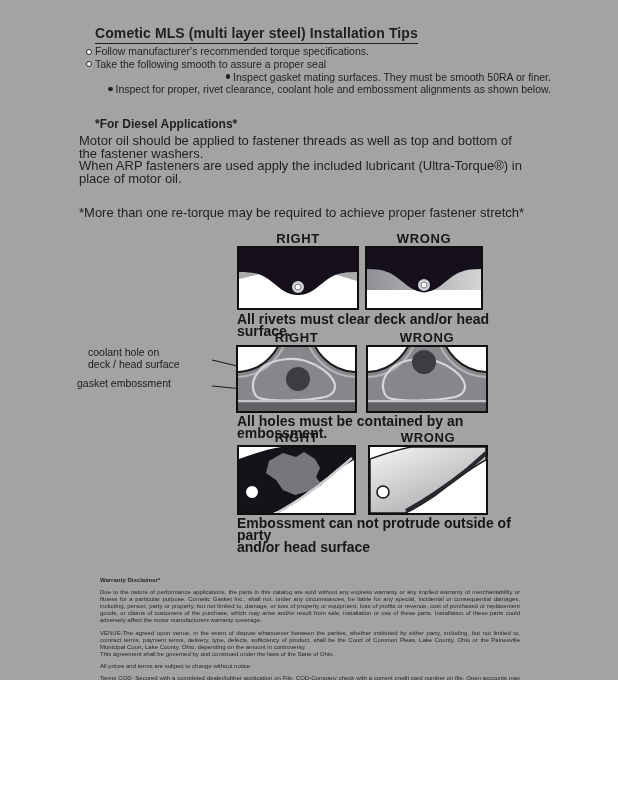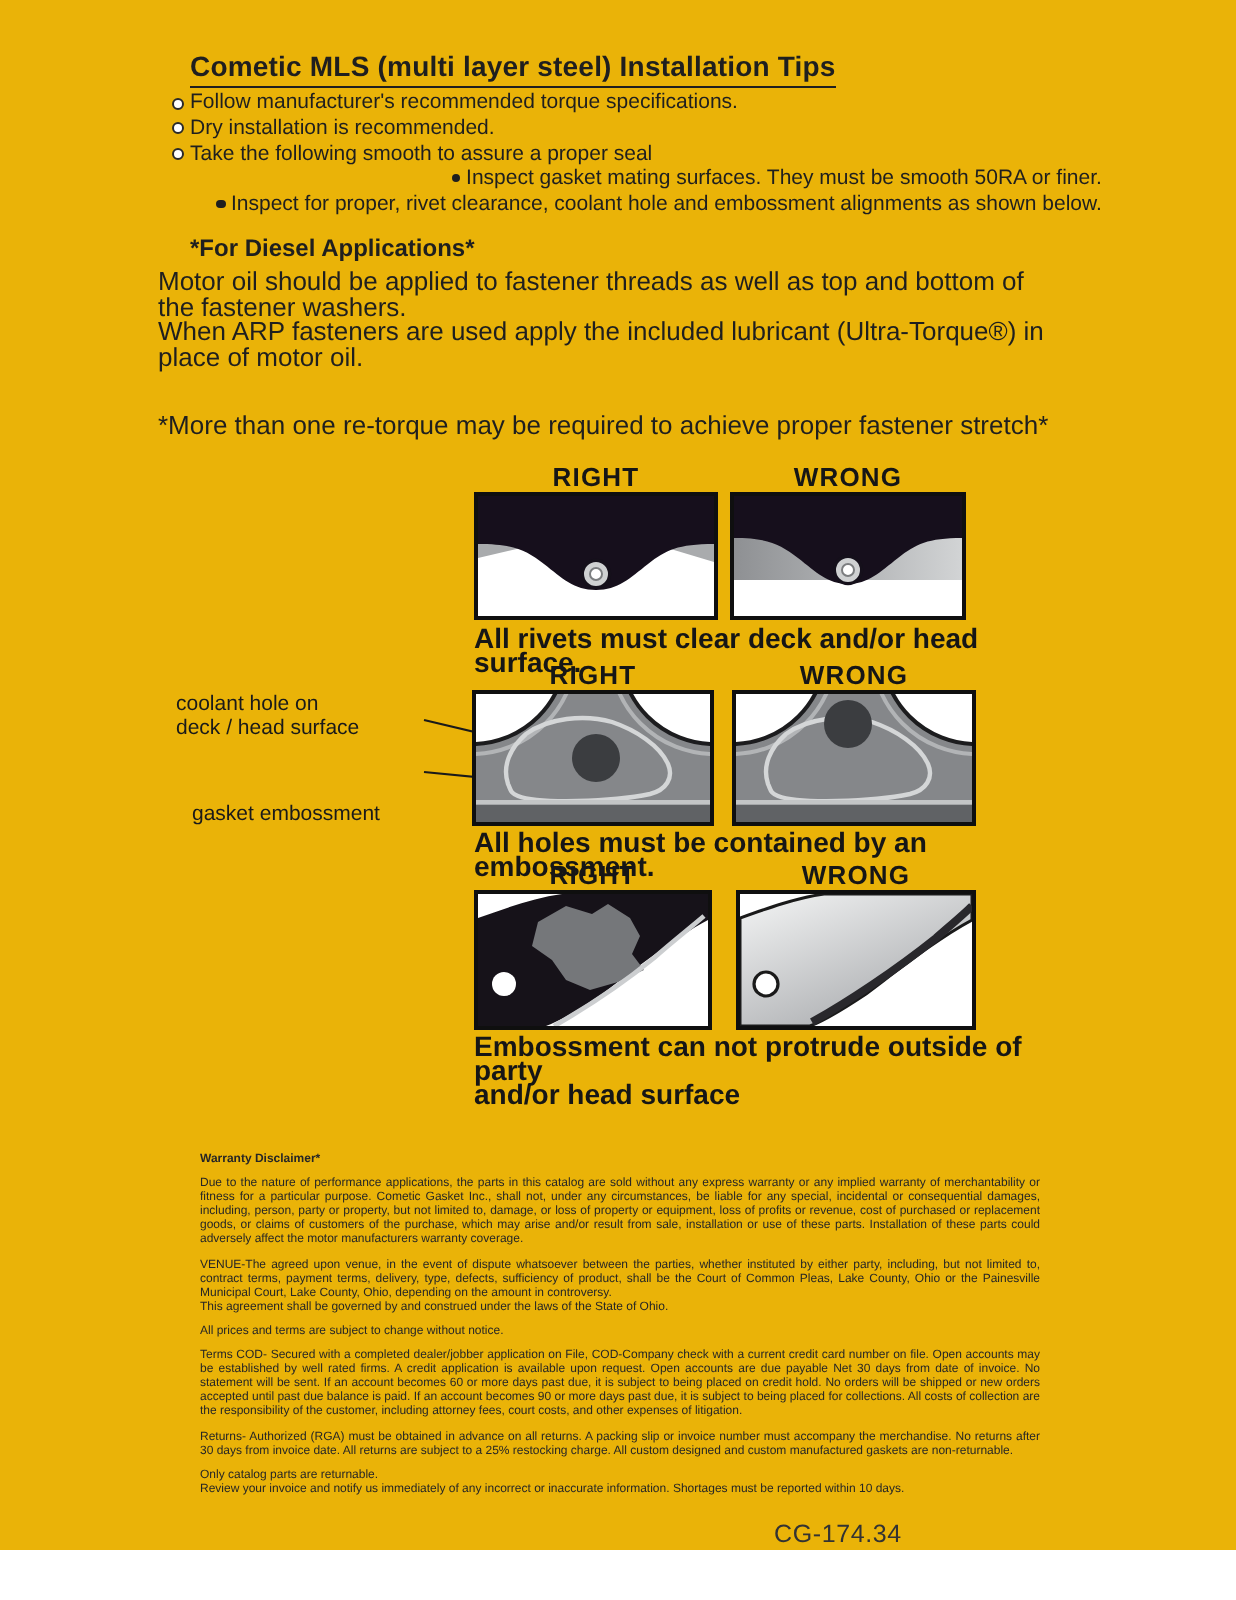--- a/index.html
+++ b/index.html
@@ -1,17 +1,17 @@
 <!DOCTYPE html>
 <html><head>
 <meta charset="utf-8">
 <style>
   html,body{margin:0;padding:0;background:#ffffff;}
   #page{
-    position:relative;width:618px;height:775px;background:#eab308;
+    position:relative;width:618px;height:680px;background:#a3a3a3;
     font-family:"Liberation Sans","DejaVu Sans",sans-serif;color:#1f1f1f;
     overflow:hidden;
   }
   .abs{position:absolute;}
   
   .title{
     left:95px;top:25px;font-size:14px;font-weight:bold;
     border-bottom:1.6px solid #1f1f1f;padding-bottom:2px;letter-spacing:.1px;
   }
   
@@ -48,24 +48,20 @@
 <body>
 
 <div id="page">
 
   <div class="abs title">Cometic MLS (multi layer steel) Installation Tips</div>
 
   <div class="abs bullets">
     <div class="b-row">
       <span class="b-ring"></span>
       <span>Follow manufacturer's recommended torque specifications.</span>
-    </div>
-    <div class="b-row">
-      <span class="b-ring"></span>
-      <span>Dry installation is recommended.</span>
     </div>
     <div class="b-row">
       <span class="b-ring"></span>
       <span>Take the following smooth to assure a proper seal</span>
     </div>
     <div class="b-row sub">
       <span class="b-dot"></span>
       <span>Inspect gasket mating surfaces.  They must be smooth 50RA or finer.</span>
     </div>
     <div class="b-row sub">
@@ -107,21 +103,21 @@
       <circle cx="57" cy="37" r="3" fill="#ffffff" stroke="#7c7e80" stroke-width="1"></circle>
     </svg>
   </div>
   <div class="abs caption" style="left:237px;top:313px;width:280px;">All rivets must clear deck and/or head surface.</div>
 
   <div class="abs dlabel" style="left:236px;top:330px;width:121px;">RIGHT</div>
   <div class="abs dlabel" style="left:366px;top:330px;width:122px;">WRONG</div>
 
   <div class="abs callout" style="left:88px;top:347px;width:120px;">coolant hole on
 deck / head surface</div>
-  <div class="abs callout" style="left:96px;top:378px;width:120px;margin-top:24px;">gasket embossment</div>
+  <div class="abs callout" style="left:77px;top:378px;width:120px;">gasket embossment</div>
   <svg class="abs" style="left:200px;top:350px;" width="110" height="50" viewBox="0 0 110 50">
     <line x1="12" y1="10" x2="92" y2="29" stroke="#1a1a1a" stroke-width="1.1"></line>
     <line x1="12" y1="36" x2="63" y2="41" stroke="#1a1a1a" stroke-width="1.1"></line>
   </svg>
 
   <div class="abs dbox" style="left:236px;top:345px;width:121px;height:68px;">
     <svg viewBox="0 0 117 64" preserveAspectRatio="none">
       <rect width="117" height="64" fill="#85878a"></rect>
       <circle cx="-2" cy="-22" r="52" fill="none" stroke="#b2b4b6" stroke-width="2"></circle>
       <circle cx="119" cy="-22" r="52" fill="none" stroke="#b2b4b6" stroke-width="2"></circle>

